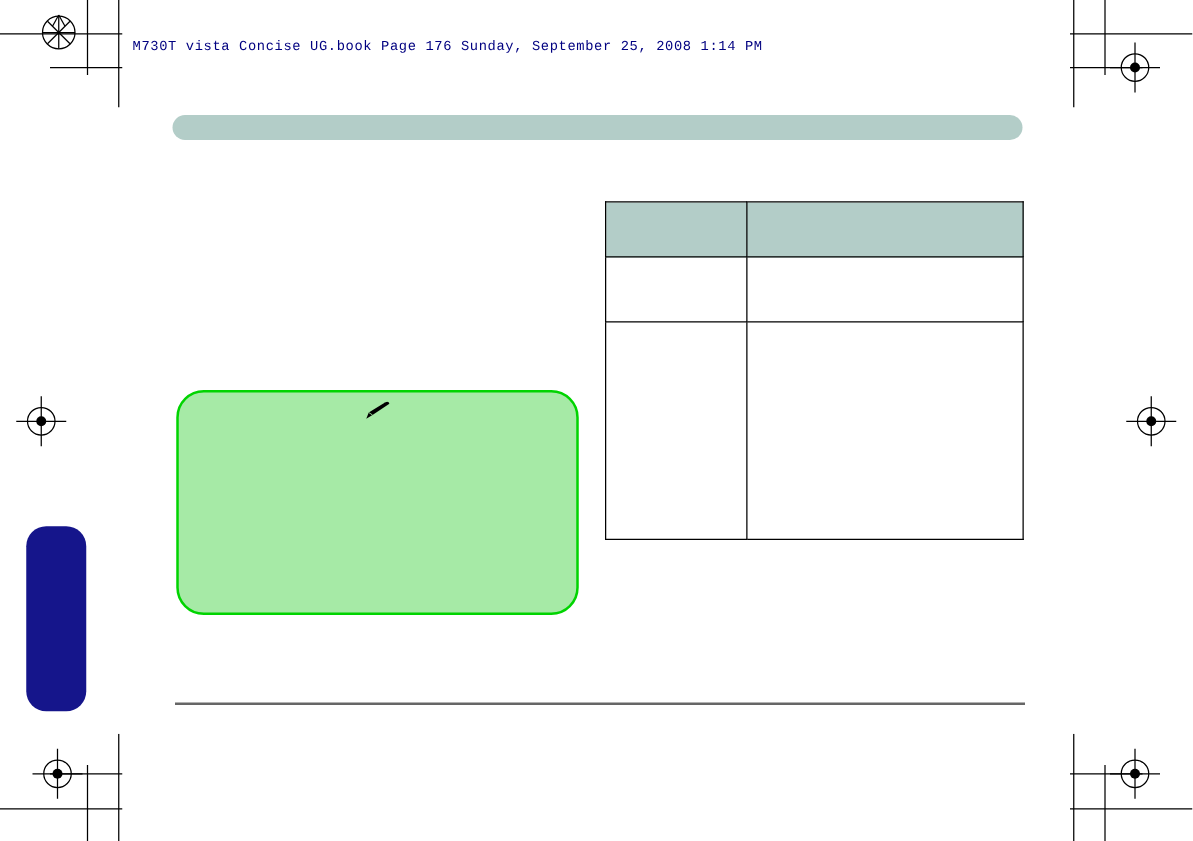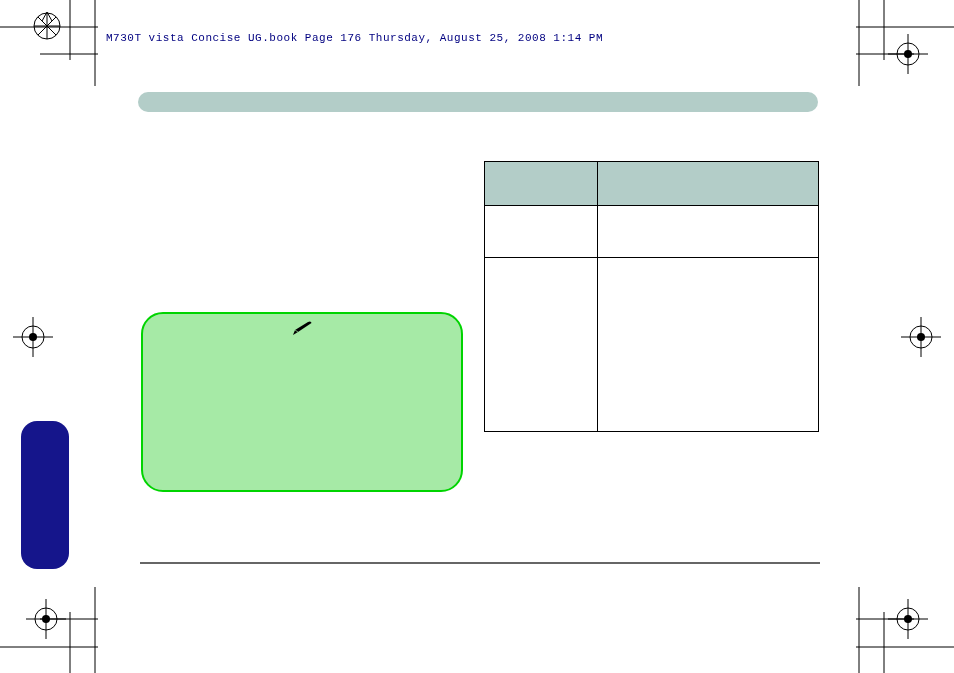--- a/index.html
+++ b/index.html
@@ -174,21 +174,21 @@
 
 <div class="cropmark cm-mr">
   <svg width="55" height="44" viewBox="0 0 55 44">
     <circle cx="22" cy="22" r="11" fill="none" stroke="#000" stroke-width="1"></circle>
     <circle cx="22" cy="22" r="4" fill="#000"></circle>
     <line x1="2" y1="22" x2="42" y2="22" stroke="#000" stroke-width="1"></line>
     <line x1="22" y1="2" x2="22" y2="42" stroke="#000" stroke-width="1"></line>
   </svg>
 </div>
 
-<div class="header-text">M730T vista Concise UG.book  Page 176  Thursday, August 25, 2008  1:14 PM</div>
+<div class="header-text">M730T vista Concise UG.book  Page 176  Sunday, September 25, 2008  1:14 PM</div>
 
 <div class="title-bar"></div>
 
 <table class="info-table">
   <thead>
     <tr>
       <th class="col1"></th>
       <th class="col2"></th>
     </tr>
   </thead>

